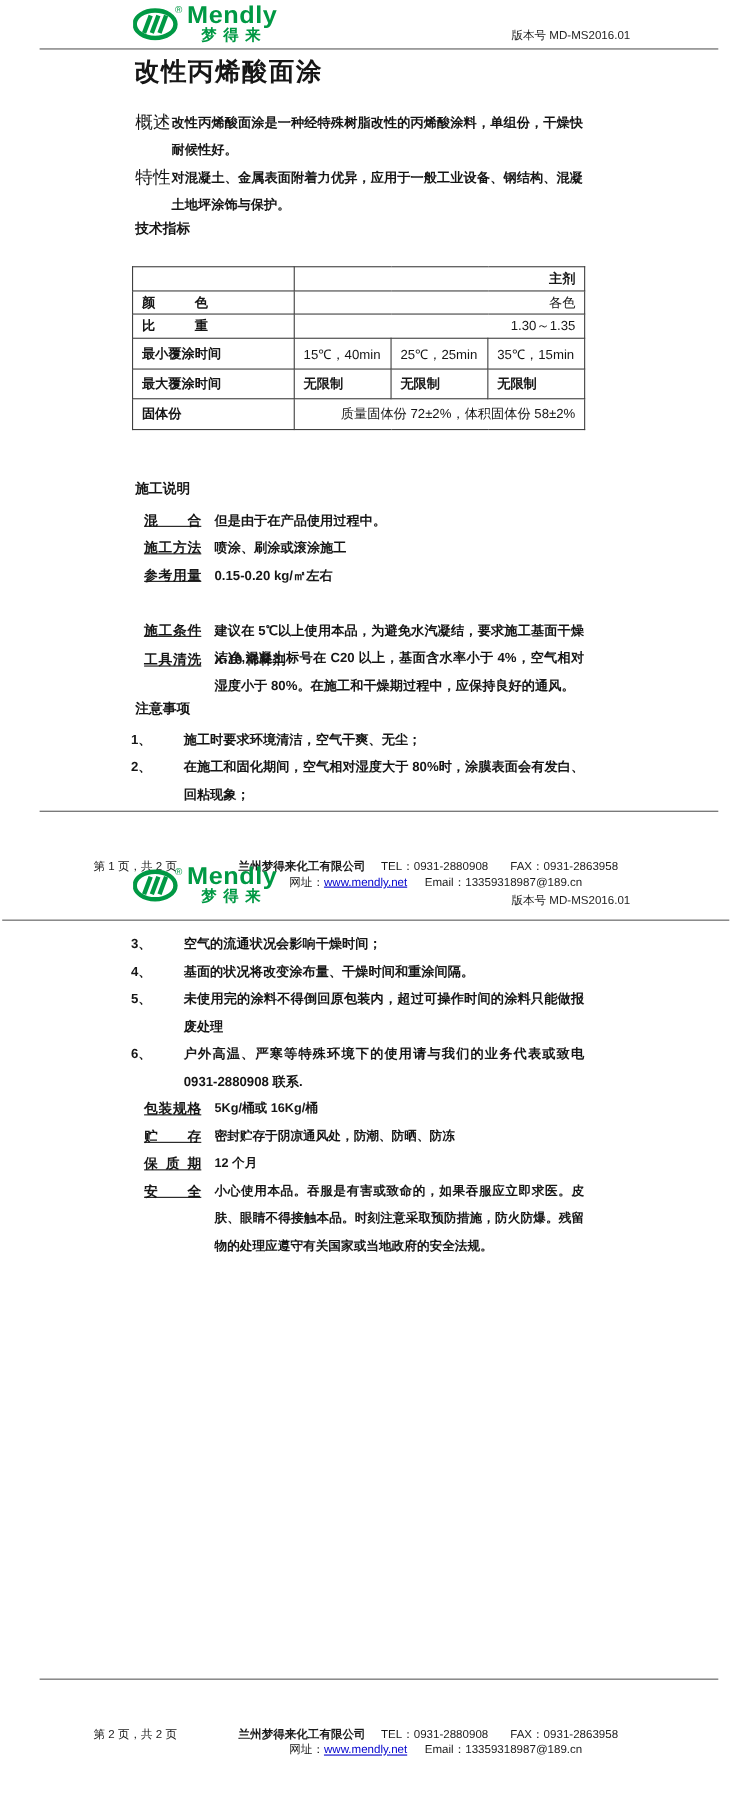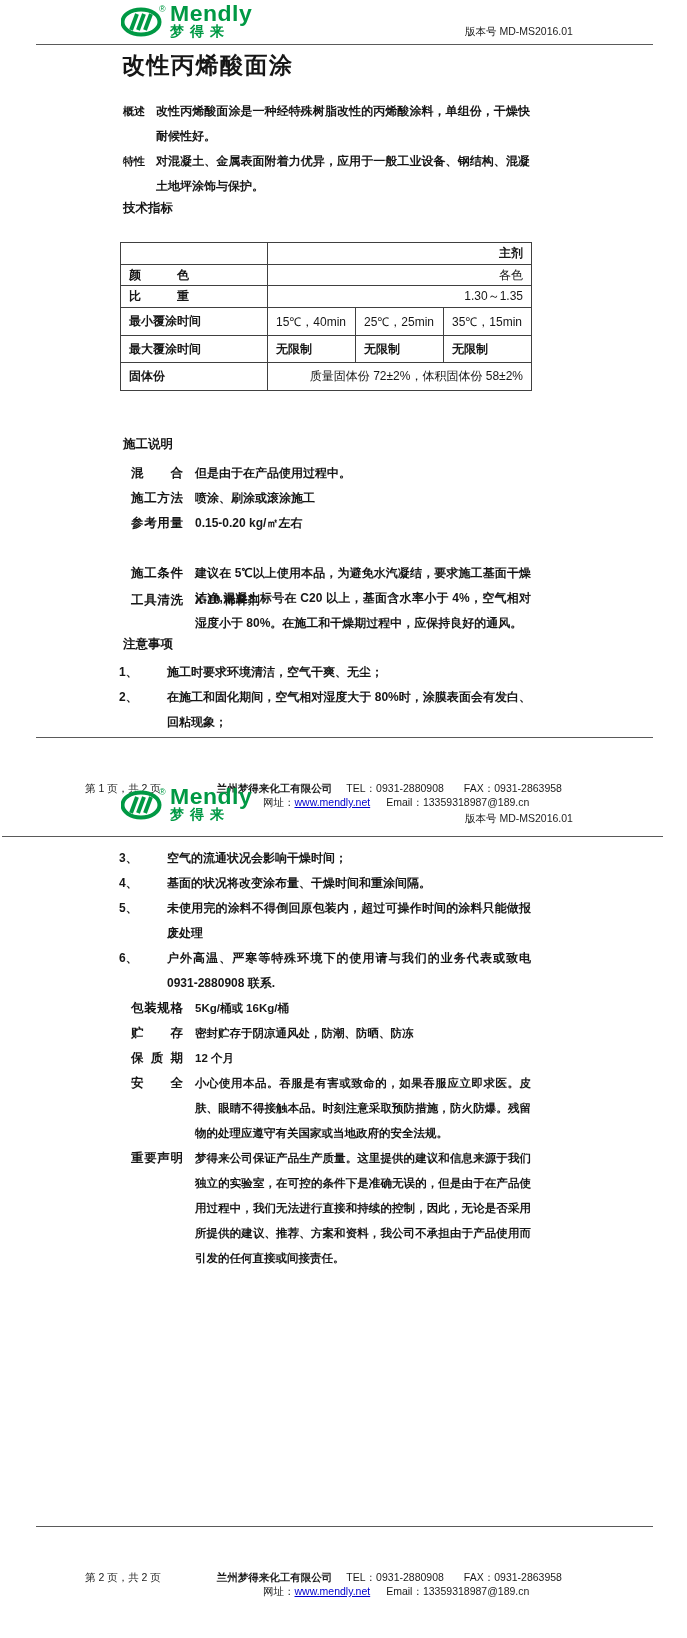--- a/index.html
+++ b/index.html
@@ -9,39 +9,39 @@
     font-family:"Liberation Sans", sans-serif;
     overflow:hidden;
   }
   .hrule { position:absolute; left:36px; right:34px; border-top:1.5px solid #5a5a5a; height:0; }
   .hrule.wide { left:2px; right:24px; }
 
   
   .logo { position:absolute; left:121px; display:flex; align-items:flex-start; }
   .logo-text { margin-left:3px; }
   .logo-en { color:var(--green); font-weight:bold; font-size:23px; line-height:21px; letter-spacing:0.5px; transform:scaleY(0.96); }
-  .logo-zh { color:var(--green); font-weight:bold; font-size:14px; line-height:15px; letter-spacing:6px; }
+  .logo-zh { color:var(--green); font-weight:bold; font-size:14px; line-height:15px; letter-spacing:6px; margin-left:13px; }
   .version { position:absolute; left:465px; font-size:10.5px; color:#222; }
 
   
   .doc-title { position:absolute; left:122px; top:50px; font-size:23px; font-weight:bold; letter-spacing:1.5px; }
   .heading { position:absolute; left:123px; font-size:12.5px; font-weight:bold; }
 
   .frow { position:absolute; left:123px; width:407px; display:flex; }
-  .frow .lbl { width:33px; flex:none; font-weight:bold; font-size:11px; line-height:25px; }
+  .frow .lbl { width:33px; flex:none; font-weight:normal; font-size:16px; line-height:25px; }
   .body { flex:1; font-size:12px; font-weight:bold; line-height:25px; text-align:justify; }
 
   .crow { position:absolute; left:131px; width:400px; display:flex; }
   .crow .lbl { width:64px; flex:none; font-weight:bold; font-size:12.5px; line-height:25px; }
   .crow2 .body { font-size:11.5px; }
 
   .nrow { position:absolute; left:119px; width:412px; display:flex; }
   .nrow .num { width:48px; flex:none; font-size:12px; font-weight:bold; line-height:25px; }
 
-  .st { display:inline-block; width:52px; text-align:justify; text-align-last:justify; }
+  .st { display:inline-block; width:52px; text-align:justify; text-align-last:justify;text-decoration:underline; }
 
   
   table.spec { position:absolute; left:120px; top:242px; width:411px; border-collapse:collapse; table-layout:fixed; font-size:12px; }
   table.spec td { border:1px solid #404040; padding:0 8px; overflow:hidden; white-space:nowrap; }
   table.spec td.lab { font-weight:bold; text-align:left; }
   table.spec td.val { text-align:right; font-weight:normal; }
   table.spec .stw { display:inline-block; width:60px; text-align:justify; text-align-last:justify; }
 
   
   .footer { position:absolute; left:85px; right:40px; font-size:10.5px; color:#1a1a1a; line-height:14px; }
@@ -220,24 +220,20 @@
     <div class="body">密封贮存于阴凉通风处，防潮、防晒、防冻</div>
   </div>
   <div class="crow crow2" style="top:1046px;">
     <span class="lbl"><span class="st">保质期</span></span>
     <div class="body">12 个月</div>
   </div>
   <div class="crow crow2" style="top:1071px;">
     <span class="lbl"><span class="st">安全</span></span>
     <div class="body">小心使用本品。吞服是有害或致命的，如果吞服应立即求医。皮肤、眼睛不得接触本品。时刻注意采取预防措施，防火防爆。残留物的处理应遵守有关国家或当地政府的安全法规。</div>
   </div>
-  <div class="crow crow2" style="top:1146px;">
-    <span class="lbl"><span class="st">重要声明</span></span>
-    <div class="body">梦得来公司保证产品生产质量。这里提供的建议和信息来源于我们独立的实验室，在可控的条件下是准确无误的，但是由于在产品使用过程中，我们无法进行直接和持续的控制，因此，无论是否采用所提供的建议、推荐、方案和资料，我公司不承担由于产品使用而引发的任何直接或间接责任。</div>
-  </div>
 
   <div class="hrule" style="top:1526px;"></div>
   <div class="footer" style="top:1530px;">
     <div class="f1">
       <span>第 2 页，共 2 页</span>
       <span class="f-company">兰州梦得来化工有限公司</span>
       <span class="f-tel">TEL：0931-2880908</span>
       <span class="f-fax">FAX：0931-2863958</span>
     </div>
     <div class="f2">

